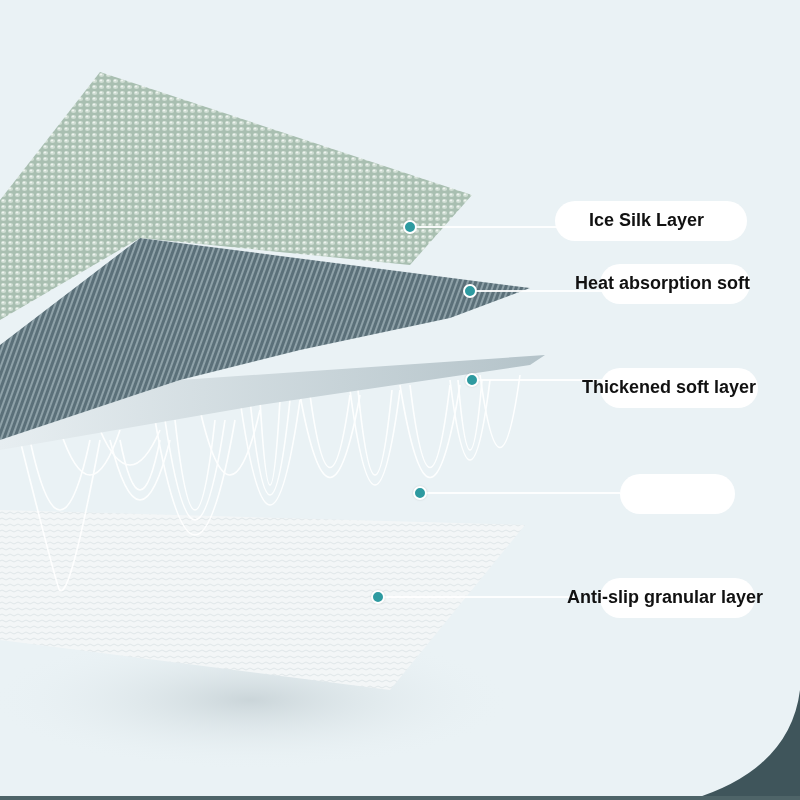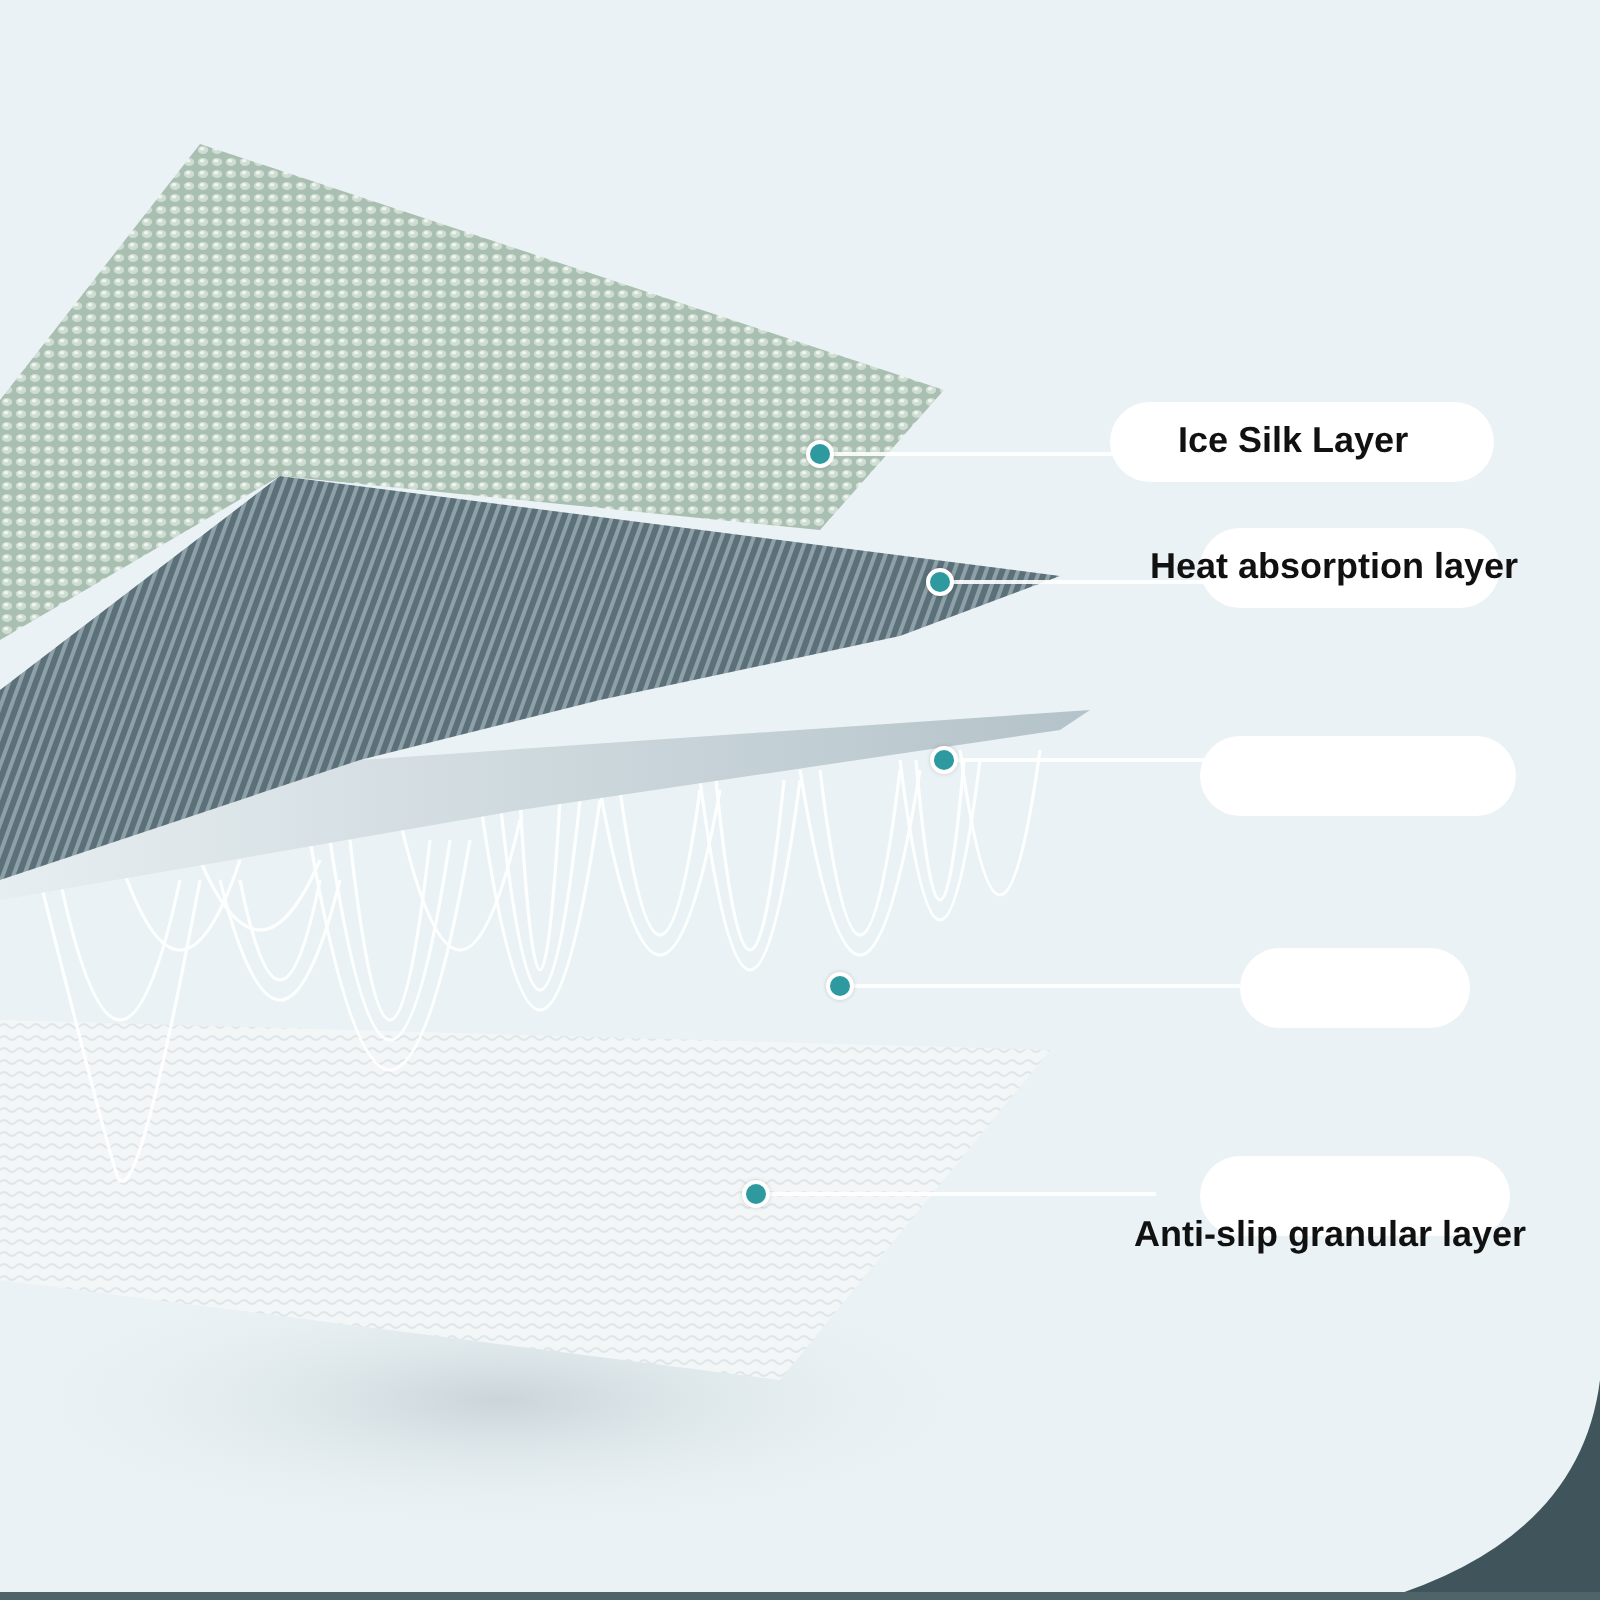--- a/index.html
+++ b/index.html
@@ -98,30 +98,31 @@
   
   <div class="callout-line" style="left:410px; top:226px; width:150px;"></div>
   <div class="label-pill" style="left:555px; top:221px; width:192px;"></div>
   <div class="callout-dot" style="left:410px; top:227px;"></div>
   <div class="label-text" style="left:589px; top:221px;">Ice Silk Layer</div>
 
   
   <div class="callout-line" style="left:470px; top:290px; width:140px;"></div>
   <div class="label-pill" style="left:600px; top:284px; width:150px;"></div>
   <div class="callout-dot" style="left:470px; top:291px;"></div>
-  <div class="label-text" style="left:575px; top:284px;">Heat absorption layer</div>
+  <div class="label-text" style="left:575px; top:284px;">Heat absorption soft</div>
 
   
   <div class="callout-line" style="left:472px; top:379px; width:140px;"></div>
   <div class="label-pill" style="left:600px; top:388px; width:158px;"></div>
   <div class="callout-dot" style="left:472px; top:380px;"></div>
+  <div class="label-text" style="left:582px; top:388px;">Thickened soft layer</div>
 
   
   <div class="callout-line" style="left:420px; top:492px; width:200px;"></div>
   <div class="label-pill" style="left:620px; top:494px; width:115px;"></div>
   <div class="callout-dot" style="left:420px; top:493px;"></div>
 
   
   <div class="callout-line" style="left:378px; top:596px; width:200px;"></div>
   <div class="label-pill" style="left:600px; top:598px; width:155px;"></div>
   <div class="callout-dot" style="left:378px; top:597px;"></div>
-  <div class="label-text" style="left:567px; top:598px;margin-top:20px;">Anti-slip granular layer</div>
+  <div class="label-text" style="left:567px; top:598px;">Anti-slip granular layer</div>
 </div>
 
 </body></html>

